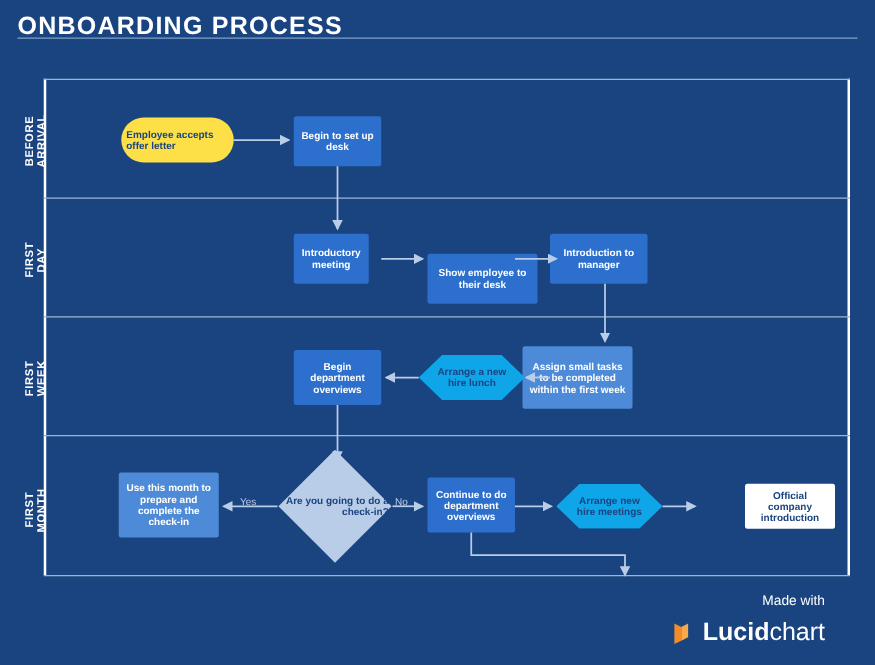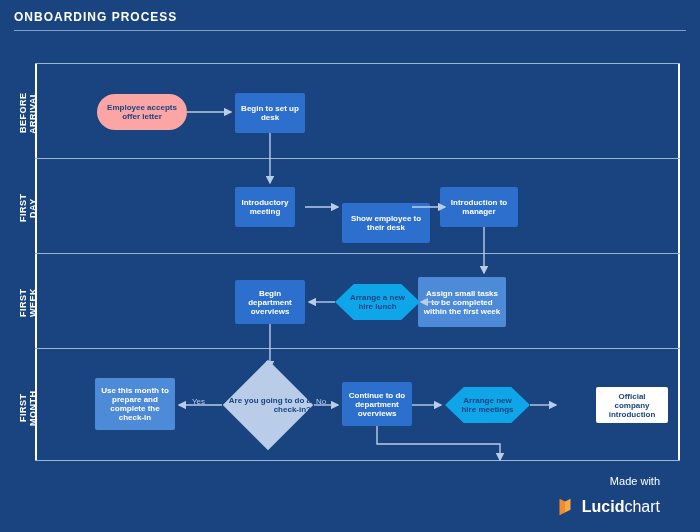--- a/index.html
+++ b/index.html
@@ -1,35 +1,35 @@
 <!DOCTYPE html>
 <html><head>
 <meta charset="utf-8">
 <style>
   * { margin:0; padding:0; box-sizing:border-box; }
   body { background:#1a4480; width:700px; height:532px; font-family:Arial,Helvetica,sans-serif; position:relative; overflow:hidden; }
-  .title { position:absolute; top:10px; left:14px; color:#fff; font-weight:700; font-size:12px; letter-spacing:1px; }
+  .title { position:absolute; top:10px; left:14px; color:#fff; font-weight:700; font-size:20px; letter-spacing:1px; }
   .title-underline { position:absolute; top:30px; left:14px; right:14px; height:1px; background:#7fa0c5; }
   .vline-left { position:absolute; left:35px; top:63px; bottom:72px; width:2px; background:#fff; }
   .vline-right { position:absolute; right:20px; top:63px; bottom:72px; width:2px; background:#fff; }
   .hline { position:absolute; left:35px; right:20px; height:1px; background:#9bb5d3; }
   .lane-label { position:absolute; left:18px; width:14px; color:#fff; font-size:9px; font-weight:700; writing-mode:vertical-rl; transform:rotate(180deg); text-align:center; letter-spacing:0.5px; }
   .box { position:absolute; background:#2c6fcc; color:#fff; font-size:8px; font-weight:600; display:flex; align-items:center; justify-content:center; text-align:center; padding:4px; border-radius:2px; }
   .light { background:#ffffff; color:#1a4480;margin-left:36px; }
   .medbox { background:#4d8bd9; }
-  .term { position:absolute; background:#fca5a5; color:#1a4480; font-size:8px; font-weight:600; display:flex; align-items:center; justify-content:center; text-align:center; border-radius:18px; padding:4px; }
+  .term { position:absolute; background:#fde047; color:#1a4480; font-size:8px; font-weight:600; display:flex; align-items:center; justify-content:center; text-align:left; border-radius:18px; padding:4px; }
   .hex { position:absolute; background:#0ea5e9; color:#1a4480; font-size:8px; font-weight:600; display:flex; align-items:center; justify-content:center; text-align:center; clip-path:polygon(22% 0,78% 0,100% 50%,78% 100%,22% 100%,0 50%); padding:4px 10px; }
   .diamond { position:absolute; background:#b9cce8; transform:rotate(45deg); }
   .diamond-text { position:absolute; color:#1a4480; font-size:8px; font-weight:600; display:flex; align-items:center; justify-content:center; text-align:right; }
   svg.arrows { position:absolute; top:0; left:0; width:700px; height:532px; pointer-events:none; }
   .edge-label { position:absolute; color:#b9cce8; font-size:8px; }
   .made-with { position:absolute; right:40px; bottom:45px; color:#fff; font-size:11px; }
   .logo { position:absolute; right:40px; bottom:14px; display:flex; align-items:center; gap:6px; }
   .logo-icon { width:22px; height:22px; }
-  .logo-text { color:#fff; font-size:16px; font-weight:400;text-align:center; }
+  .logo-text { color:#fff; font-size:20px; font-weight:400;text-align:center; }
   .logo-text b { font-weight:700; }
 </style>
 </head>
 <body>
 
 <div class="title">ONBOARDING PROCESS</div>
 <div class="title-underline"></div>
 
 <div class="vline-left"></div>
 <div class="vline-right"></div>

